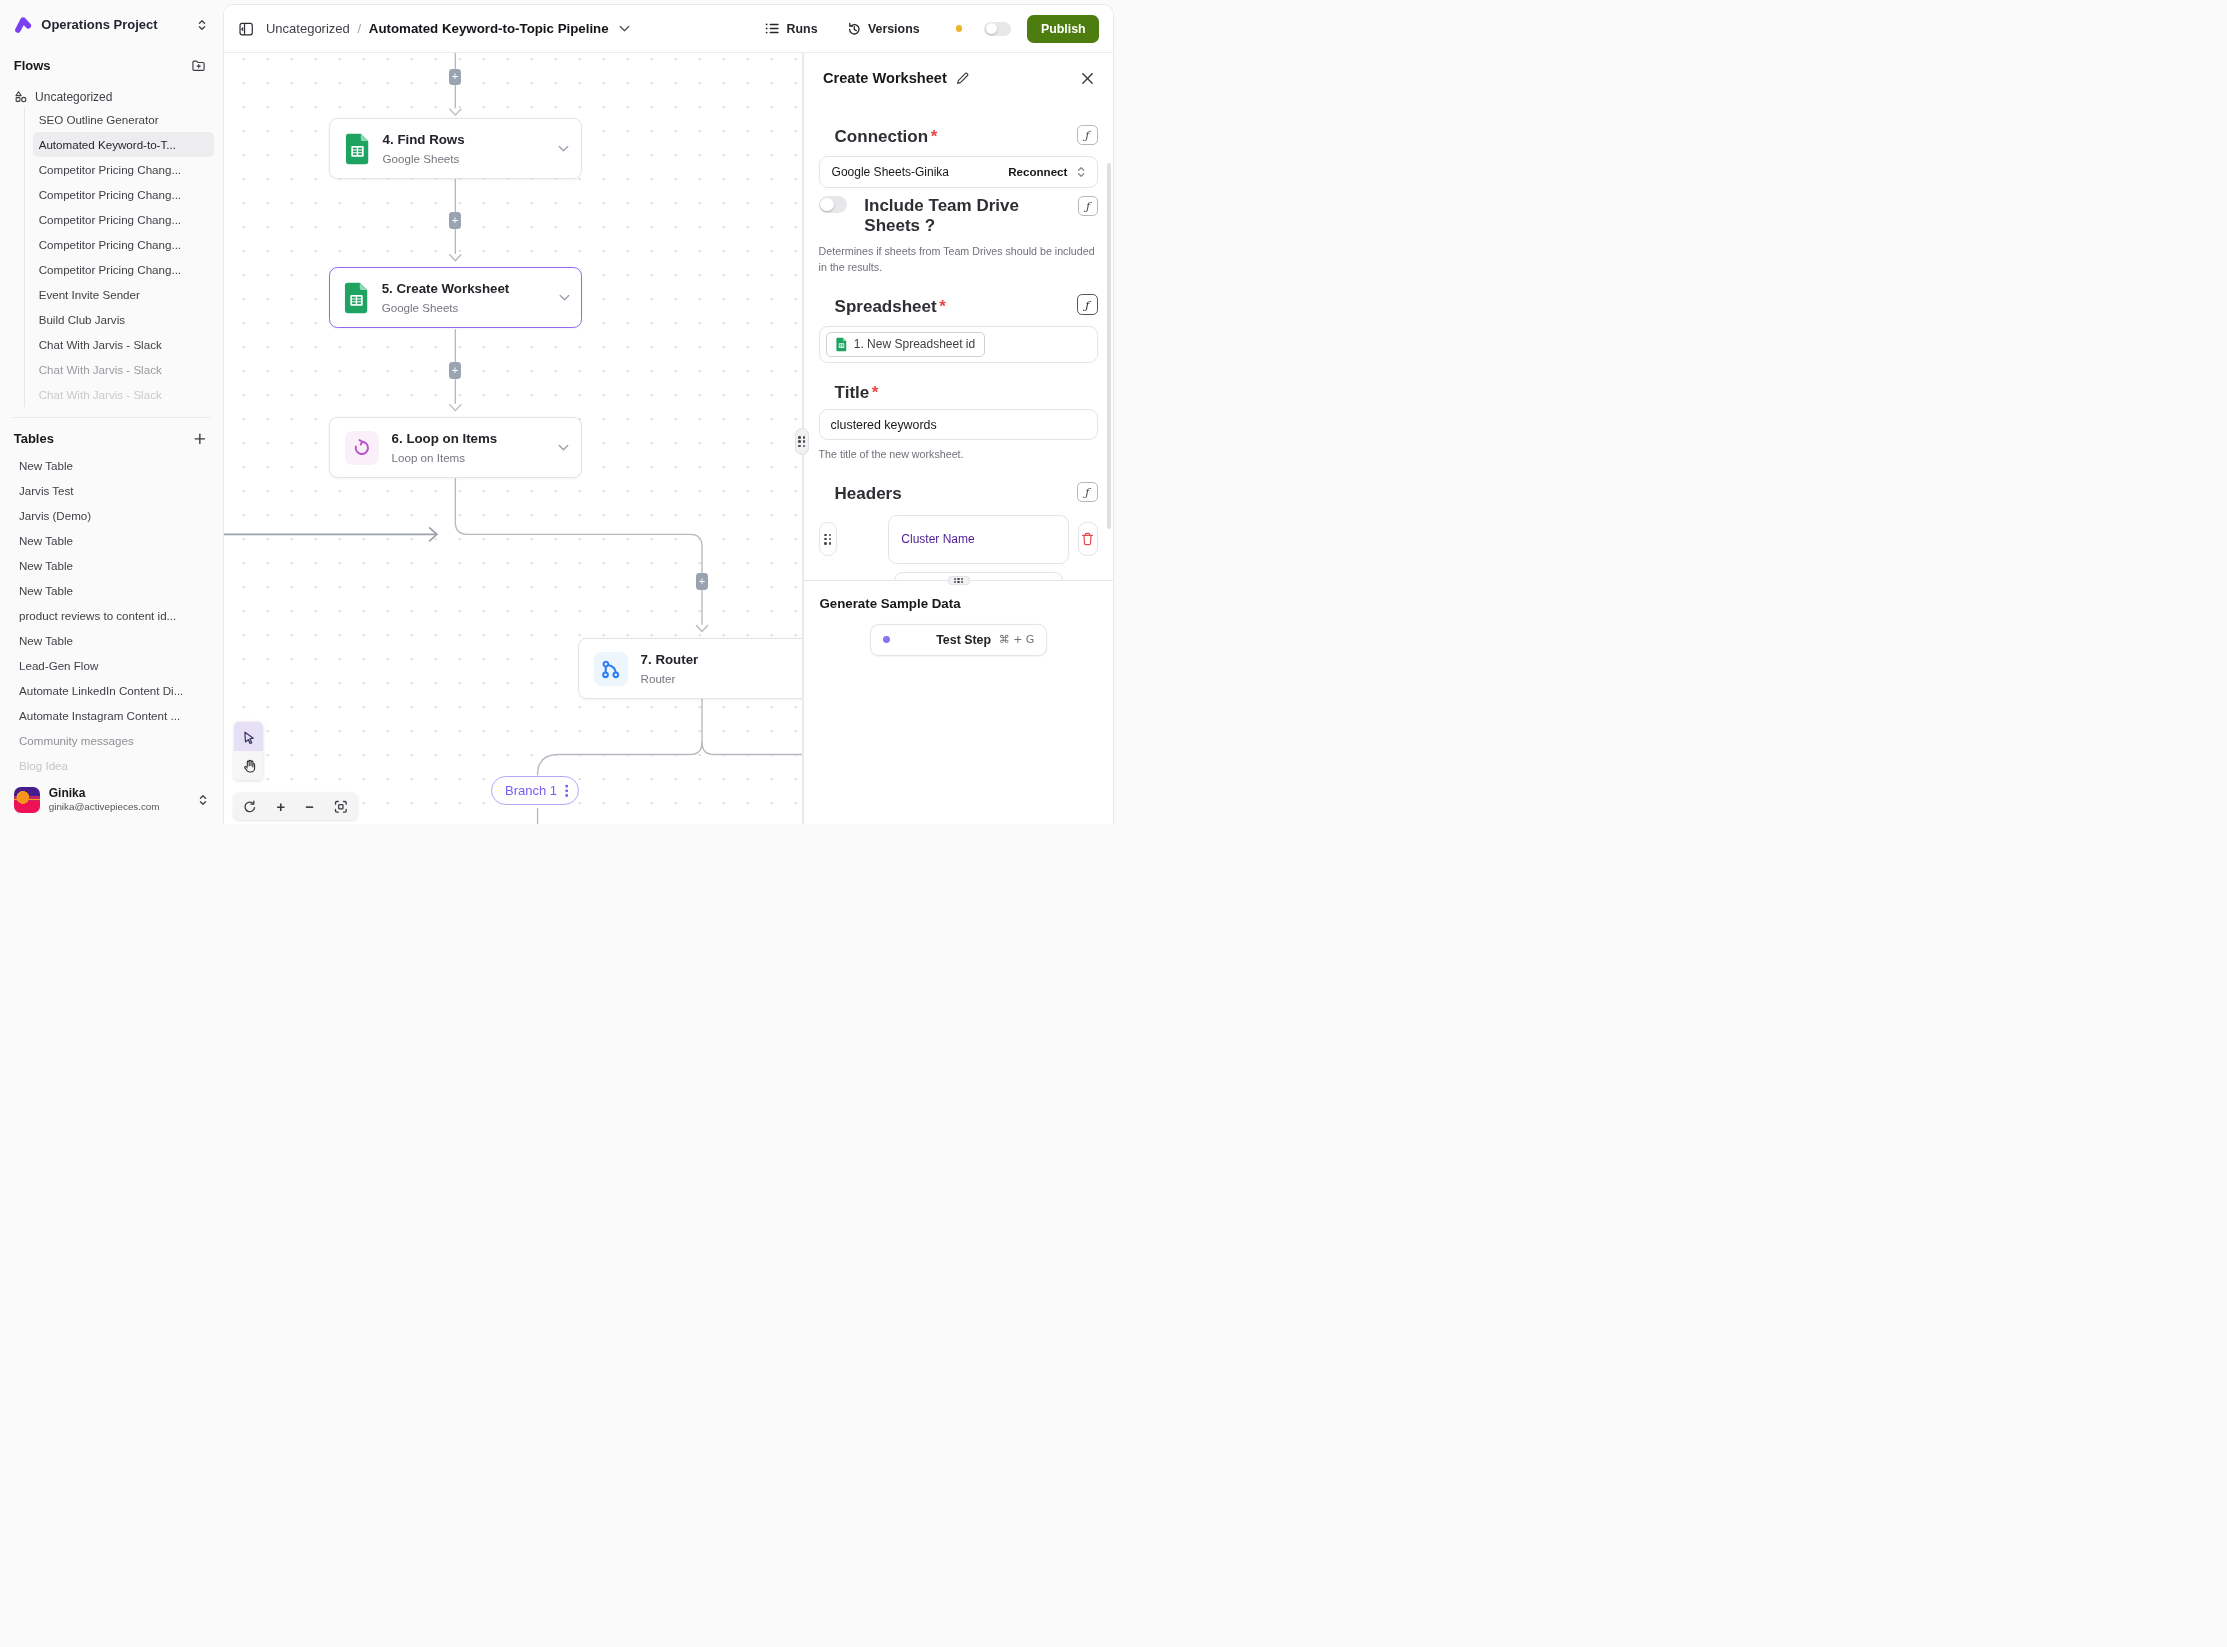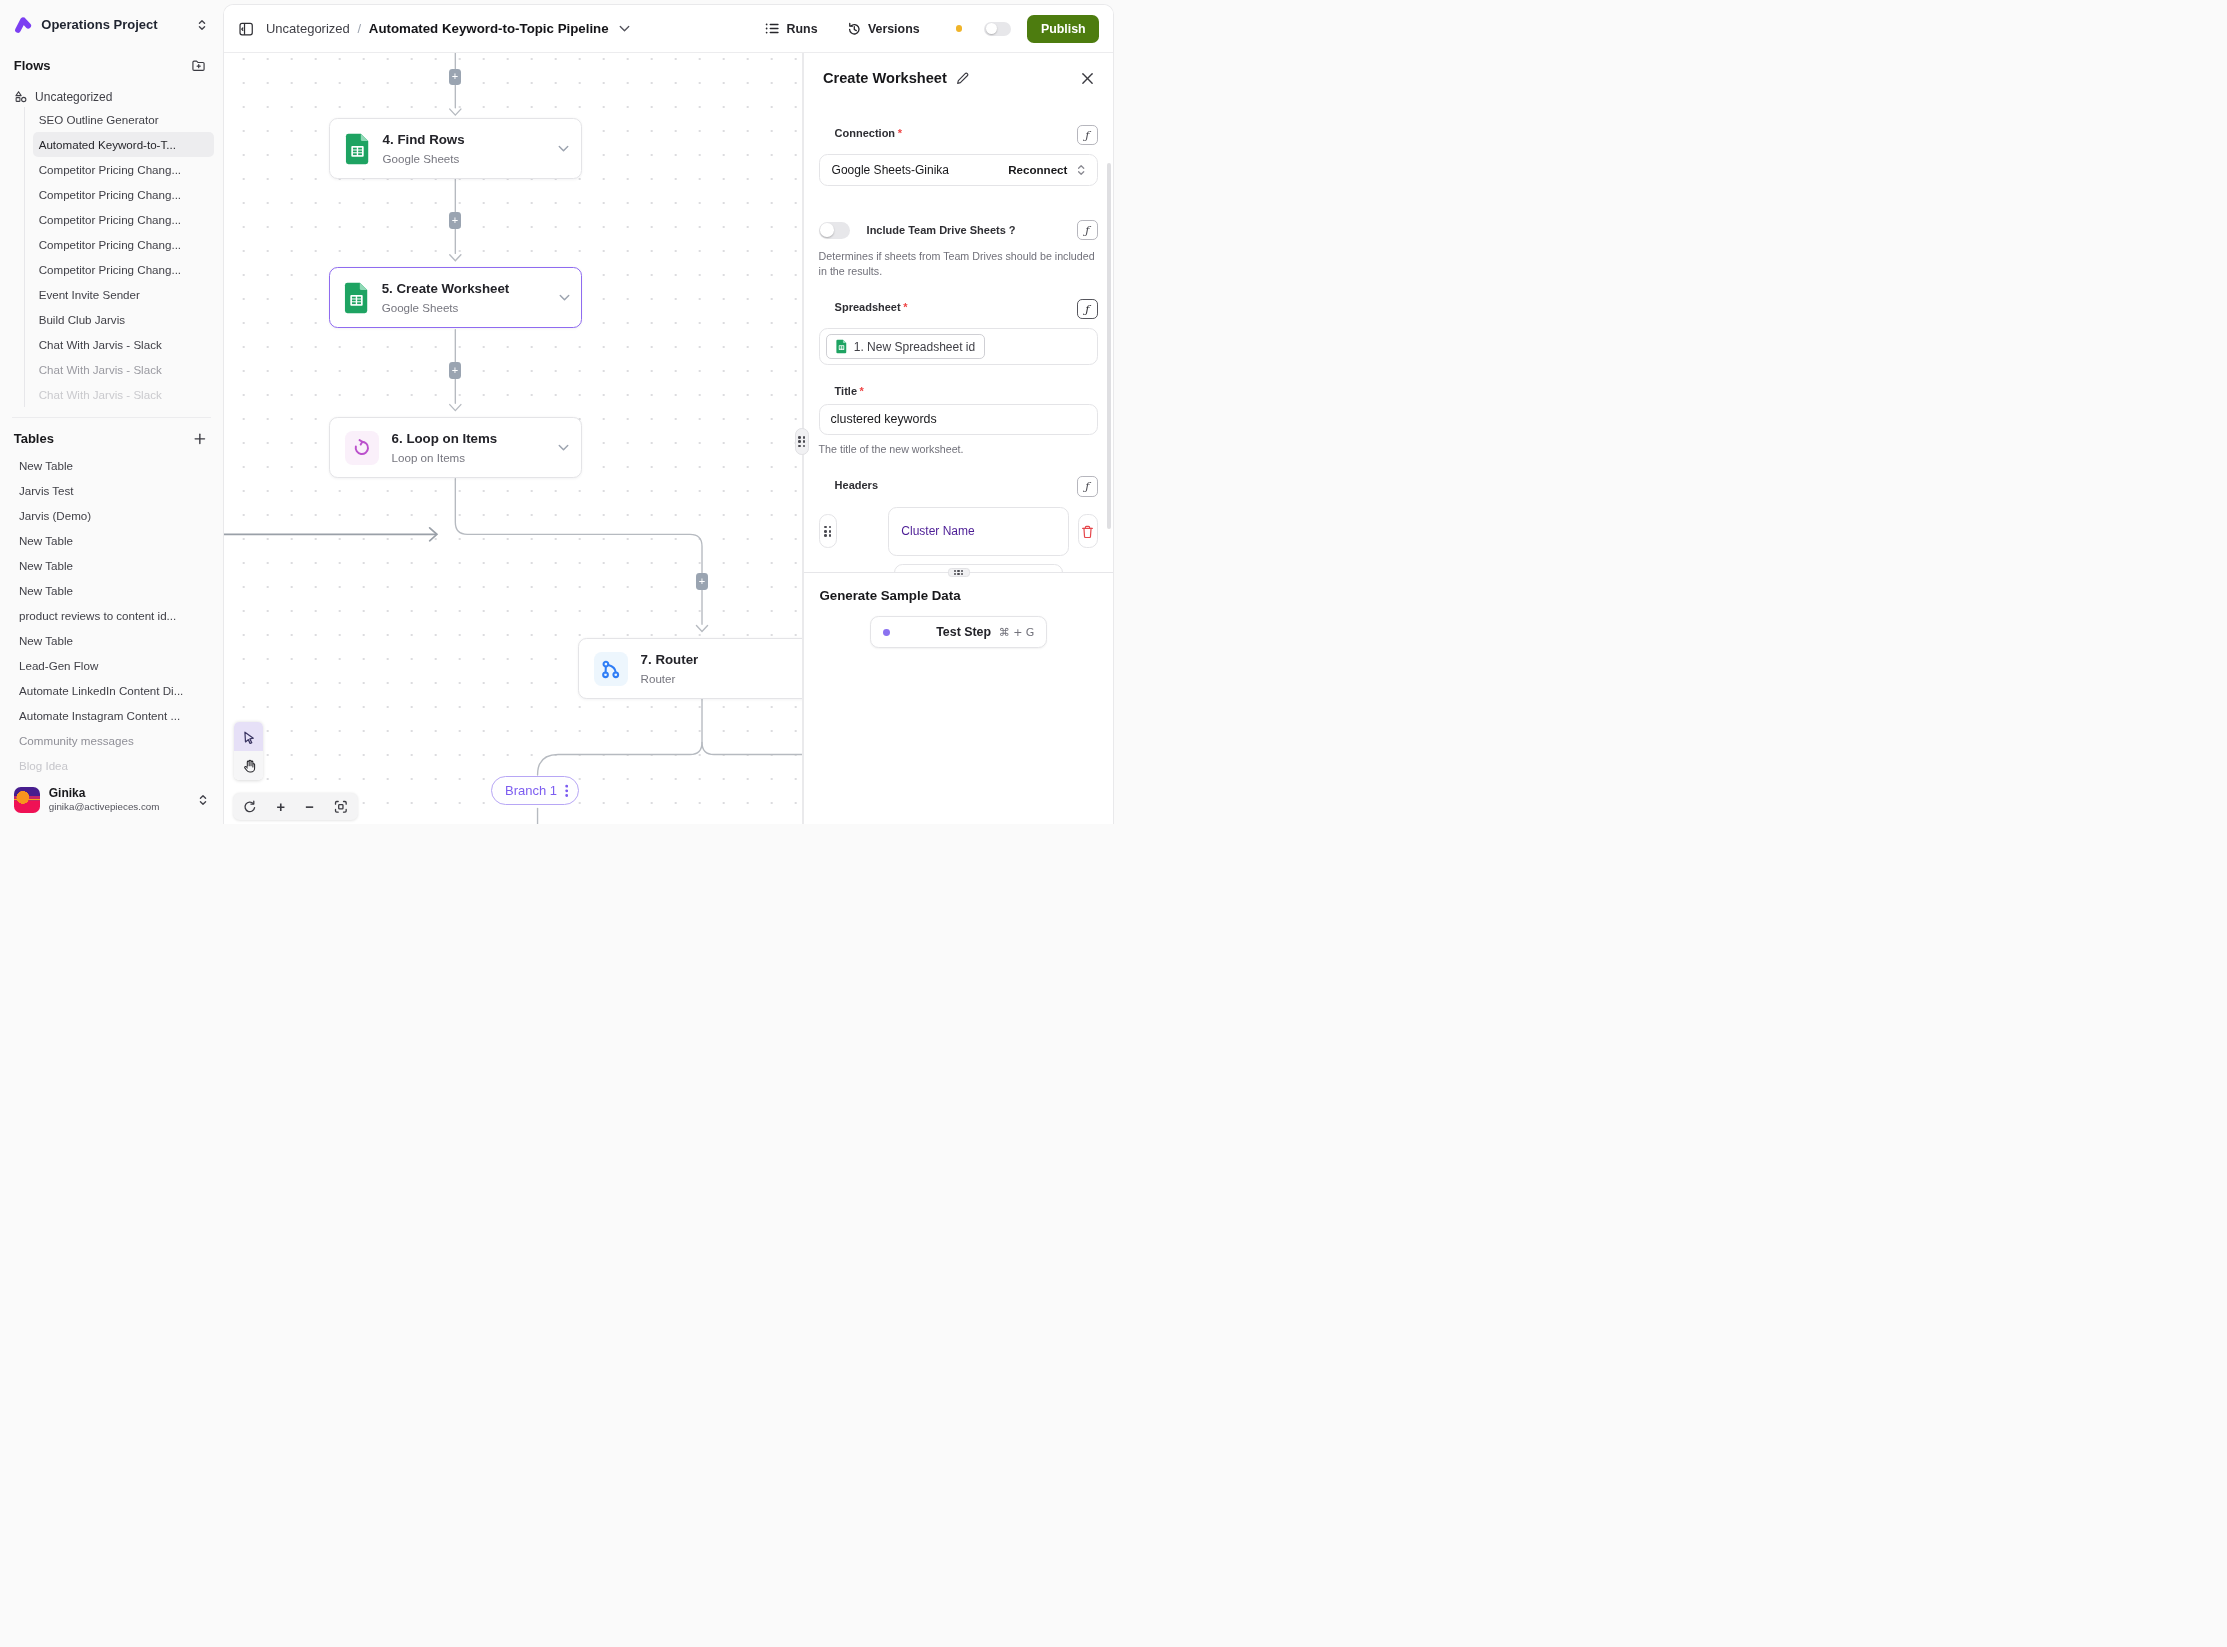--- a/index.html
+++ b/index.html
@@ -73,28 +73,28 @@
   .canvas-bar { position:absolute; left:8.6px; top:740px; width:125px; height:27px; background:#f4f4f5; border-radius:6.8px; box-shadow:0 0.9px 2.6px rgba(0,0,0,.10); display:flex; align-items:center; justify-content:space-around; }
   .cb-btn { background:none; border:none; cursor:pointer; display:flex; align-items:center; justify-content:center; color:#3a3a41; padding:1.7px; }
   .cb-glyph { font-size:14.6px; font-weight:600; color:#3a3a41; line-height:1; }
 
   
   .panel { width:311px; flex-shrink:0; background:#fff; border-left:2.6px solid #eaeaec; position:relative; display:flex; flex-direction:column; }
   .panel-header { display:flex; align-items:center; padding:17px 17px 0 19px; }
   .panel-title { font-size:14.6px; font-weight:700; color:#18181b; }
   .panel-body { padding:38px 15.4px 0 14.6px; }
   .label-row { display:flex; align-items:flex-start; justify-content:space-between; }
-  .f-label { font-size:11px; font-weight:600; color:#2e2e33; padding-top:2.6px;padding-left:16px; }
+  .f-label { font-size:17px; font-weight:600; color:#2e2e33; padding-top:2.6px;padding-left:16px; }
   .req { color:#ef4444; margin-left:2.6px; font-weight:600; }
   .fx-btn { width:20.5px; height:20.5px; border:1.3px solid #b6b6bd; border-radius:5.1px; background:#fff; color:#4b4b52; display:flex; align-items:center; justify-content:center; cursor:pointer; font-family:"DejaVu Serif", serif; font-style:italic; font-size:11.6px; }
   .fx-btn.dark { border-color:#55555c; color:#2e2e33; }
   .select { margin-top:8.6px; height:32px; border:0.9px solid #e4e4e7; border-radius:8.6px; display:flex; align-items:center; padding:0 10.3px 0 12px; cursor:pointer; background:#fff; width:100%; }
   .select-val { font-size:12px; color:#18181b; flex:1; text-align:left; }
   .select-action { font-size:11.6px; font-weight:600; color:#18181b; margin-right:8.6px; }
-  .toggle-row { display:flex; align-items:center; gap:1px; margin-top:34px; }
+  .toggle-row { display:flex; gap:1px; margin-top:8px; }
   .helper { font-size:10.7px; color:#71717a; line-height:1.45; margin-top:8.6px; }
   .big-field { margin-top:8.6px; min-height:36px; border:0.9px solid #e4e4e7; border-radius:8.6px; padding:5.1px 6.8px; display:flex; align-items:center; background:#fff; width:100%; cursor:text; }
   .chip { display:inline-flex; align-items:center; gap:6.8px; border:0.9px solid #cfcfd4; border-radius:5.1px; padding:4.3px 8.6px; background:#fff; font-size:12px; color:#3f3f46; }
   .text-input { margin-top:6.8px; height:31px; width:100%; border:0.9px solid #e4e4e7; border-radius:8.6px; padding:0 11px; font-size:12.4px; color:#18181b; font-family:"Liberation Sans", sans-serif; outline:none; background:#fff; }
   .hdr-row { display:flex; align-items:center; gap:8.6px; margin-top:10.3px; }
   .drag-btn { width:24px; height:34px; border:0.9px solid #e4e4e7; border-radius:8.6px; background:#fff; display:flex; align-items:center; justify-content:center; cursor:grab; }
   .hdr-input { flex:1; height:49px; border:0.9px solid #e4e4e7; border-radius:8.6px; padding:0 12px; font-size:12px; color:#4c1d95; font-family:"Liberation Sans", sans-serif; outline:none;margin-left:43px; }
   .trash-btn { width:26px; height:34px; border:0.9px solid #e4e4e7; border-radius:8.6px; background:#fff; display:flex; align-items:center; justify-content:center; cursor:pointer; }
   .row-clip { height:7.7px; overflow:hidden; margin-top:8.6px; }
   .sample-sec { border-top:0.9px solid #e6e6e9; margin-top:0; position:relative; padding:14.6px 15.4px 0; }

